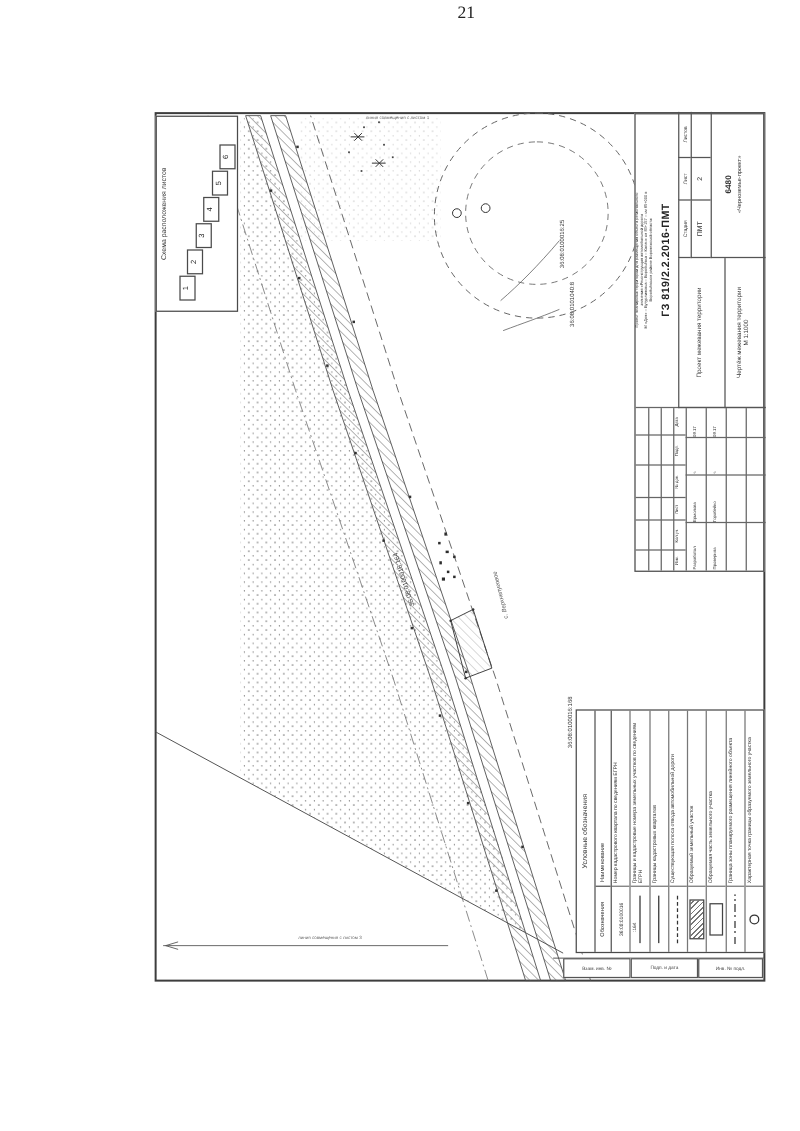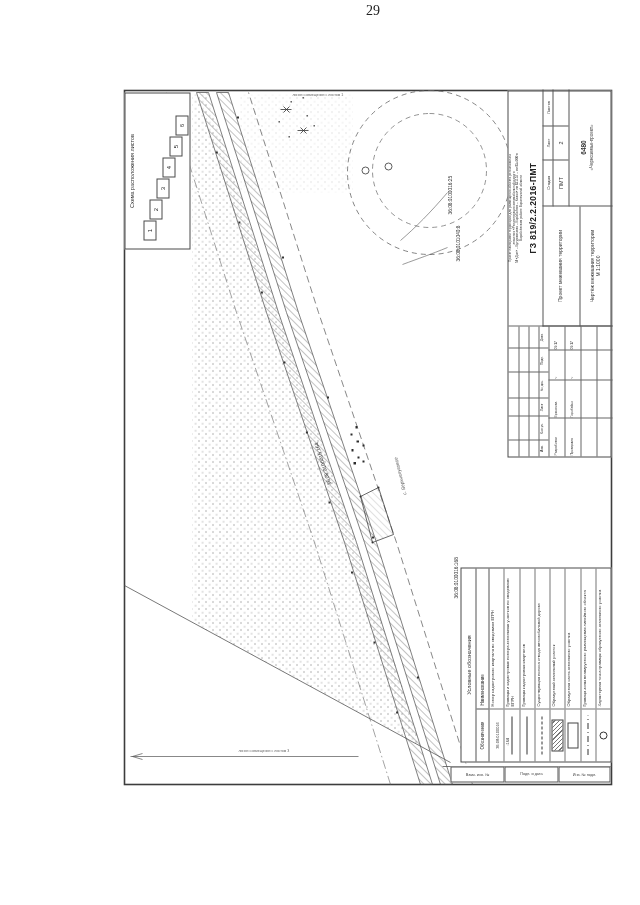--- a/index.html
+++ b/index.html
@@ -61,21 +61,21 @@
   
   .margin-cell{position:absolute;left:10px;width:16px;border:1px solid #555;background:#fff;
                z-index:5;display:flex;align-items:center;justify-content:center;box-sizing:border-box;}
   .margin-cell span{transform:rotate(90deg);white-space:nowrap;font-size:3.8px;color:#444;}
   text{font-family:"Liberation Sans",sans-serif;}
 </style>
 </head>
 <body>
 
 <div class="page">
-  <div class="pageno">29</div>
+  <div class="pageno">21</div>
 
   <div class="sheet">
 
     <svg class="map" width="710" height="495" viewBox="0 0 710 495">
       <defs>
         <pattern id="dots" width="7" height="7" patternUnits="userSpaceOnUse">
           <circle cx="1.5" cy="1.5" r="0.6" fill="#555"></circle>
           <circle cx="4.8" cy="5" r="0.5" fill="#666"></circle>
         </pattern>
         <pattern id="hatch" width="5" height="5" patternUnits="userSpaceOnUse" patternTransform="rotate(45)">

